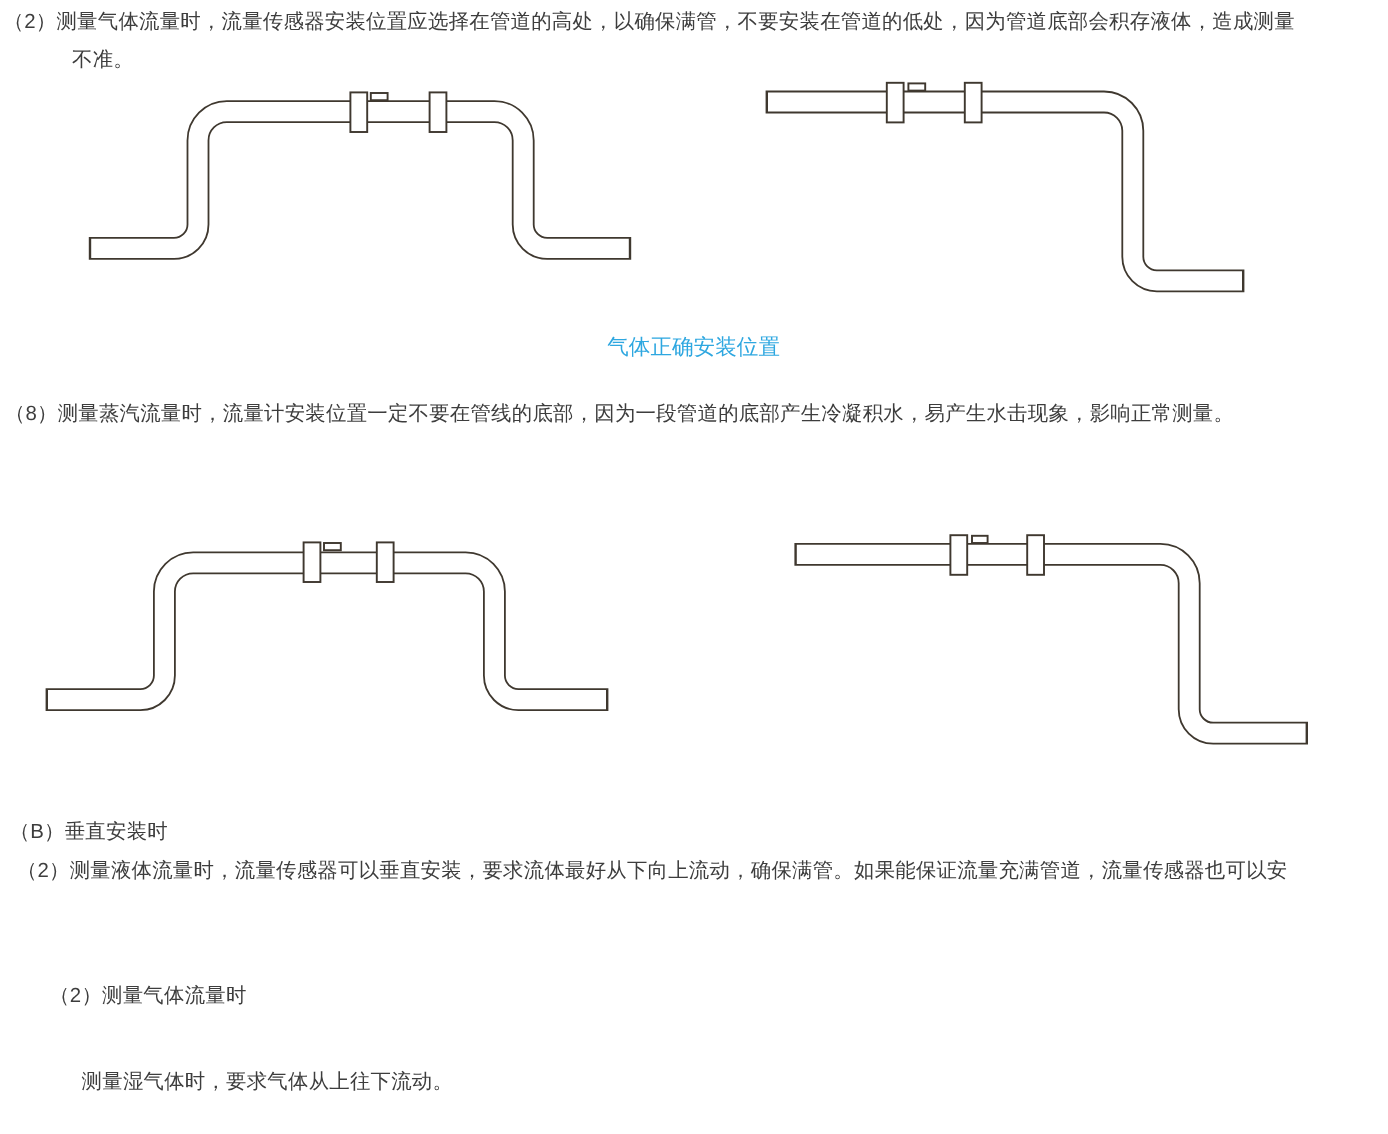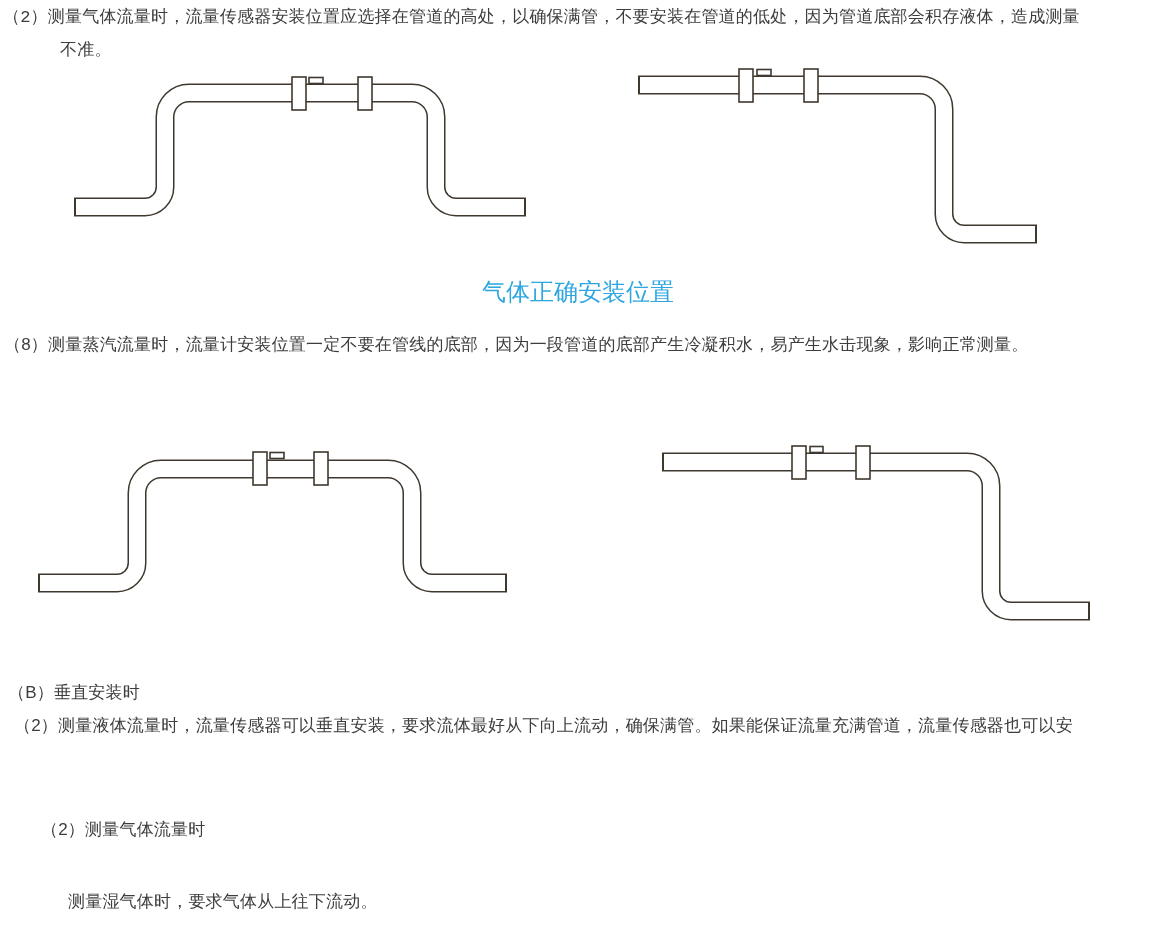--- a/index.html
+++ b/index.html
@@ -24,21 +24,21 @@
     font-size: 17px;
     line-height: 1;
     letter-spacing: 0.2px;
   }
   .caption {
     position: absolute;
     left: 428px;
     width: 300px;
     text-align: center;
     color: #2ea7e0;
-    font-size: 24px;
+    font-size: 18px;
     line-height: 1;
     white-space: nowrap;
   }
   
   .po { fill: none; stroke: #3f382f; stroke-width: 19; }
   .pi { fill: none; stroke: #ffffff; stroke-width: 16; }
   .fl { fill: #ffffff; stroke: #3f382f; stroke-width: 1.6; }
 </style>
 </head>
 <body>
@@ -73,21 +73,21 @@
 
     <g>
       <path class="po" d="M662 462 H967 A24 24 0 0 1 991 486 V591 A20 20 0 0 0 1011 611 H1090"></path>
       <path class="pi" d="M664 462 H967 A24 24 0 0 1 991 486 V591 A20 20 0 0 0 1011 611 H1088"></path>
       <rect class="fl" x="810" y="446.5" width="13" height="6"></rect>
       <rect class="fl" x="792" y="446" width="14" height="33"></rect>
       <rect class="fl" x="856" y="446" width="14" height="33"></rect>
     </g>
   </svg>
 
-  <div class="txt" style="left:3px; top:9px;font-family:Liberation Mono, monospace;">（2）测量气体流量时，流量传感器安装位置应选择在管道的高处，以确保满管，不要安装在管道的低处，因为管道底部会积存液体，造成测量</div>
+  <div class="txt" style="left:3px; top:9px;">（2）测量气体流量时，流量传感器安装位置应选择在管道的高处，以确保满管，不要安装在管道的低处，因为管道底部会积存液体，造成测量</div>
   <div class="txt" style="left:60px; top:41px;">不准。</div>
 
   <div class="caption" style="top:280px;">气体正确安装位置</div>
 
   <div class="txt" style="left:4px; top:336px;">（8）测量蒸汽流量时，流量计安装位置一定不要在管线的底部，因为一段管道的底部产生冷凝积水，易产生水击现象，影响正常测量。</div>
 
 
   <div class="txt" style="left:8px; top:684px;">（B）垂直安装时</div>
   <div class="txt" style="left:14px; top:717px;">（2）测量液体流量时，流量传感器可以垂直安装，要求流体最好从下向上流动，确保满管。如果能保证流量充满管道，流量传感器也可以安</div>
   <div class="txt" style="left:13px; top:821px;margin-left:28px;">（2）测量气体流量时</div>

